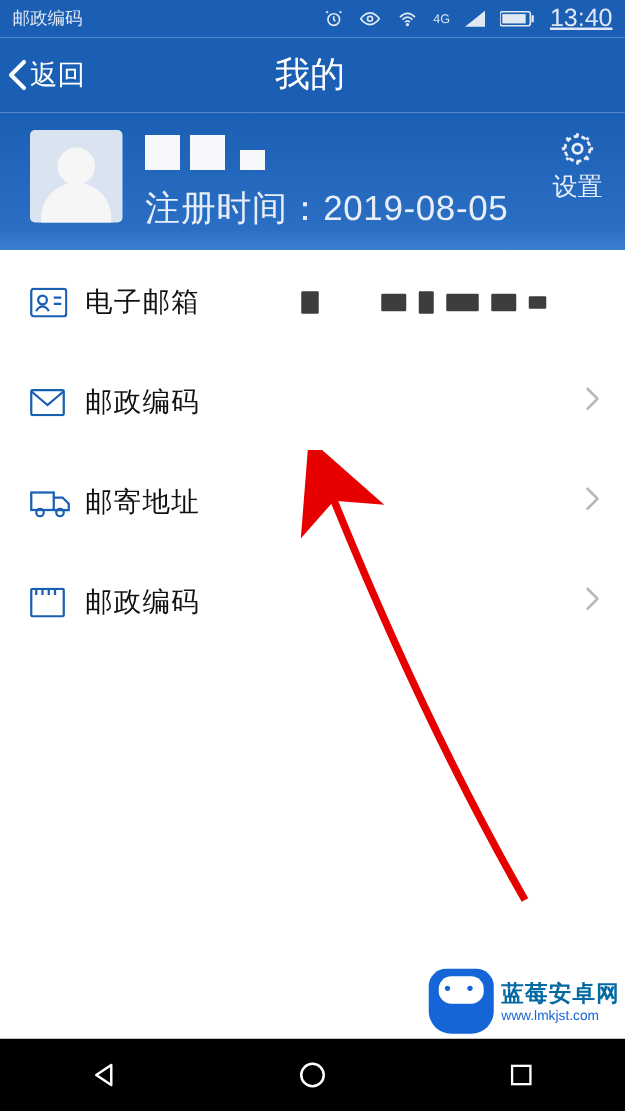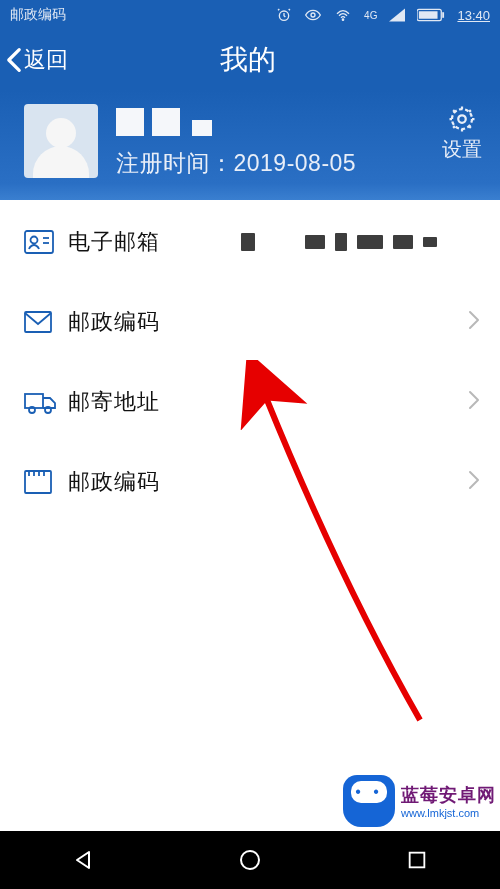--- a/index.html
+++ b/index.html
@@ -80,21 +80,21 @@
     position: absolute;
     bottom: -8px; left: 50%;
     transform: translateX(-50%);
     width: 56px; height: 40px;
     background: #f6f6f6;
     border-radius: 28px 28px 0 0;
   }
   .profile-info { margin-left: 18px; padding-top: 4px; }
   .profile-name-row { display: flex; gap: 8px; margin-bottom: 12px; }
   .name-blk { background: #f5f7fa; }
-  .reg-line { font-size: 23px; color: #e8eef8; letter-spacing: 0.5px; text-align: right; }
+  .reg-line { font-size: 28px; color: #e8eef8; letter-spacing: 0.5px; text-align: right; }
   .settings-btn {
     position: absolute;
     right: 18px;
     top: 14px;
     text-align: center;
     color: #e8eef8;
     cursor: pointer;
   }
   .settings-btn .gear { display: block; margin: 0 auto 2px auto; }
   .settings-btn span { font-size: 20px; }
@@ -164,21 +164,21 @@
     content: "• •";
     position: absolute;
     top: 6px; left: 0; right: 0;
     text-align: center;
     color: #1565d6;
     font-size: 16px;
     letter-spacing: 4px;
     line-height: 22px;
   }
   .wm-text { text-align: left; }
-  .wm-text .l1 { color: #701a75; font-size: 18px; font-weight: 700; letter-spacing: 1px; }
+  .wm-text .l1 { color: #0369a1; font-size: 18px; font-weight: 700; letter-spacing: 1px; }
   .wm-text .l2 { color: #1565d6; font-size: 11px; }
 </style>
 </head>
 <body>
 
 <div class="status-bar">
   <div class="status-left">邮政编码</div>
   <div class="status-right">
     <svg width="16" height="16" viewBox="0 0 24 24" fill="none" stroke="#e0e8f4" stroke-width="2">
         <circle cx="12" cy="13" r="7"></circle>
@@ -197,21 +197,21 @@
       </svg>
     <span style="font-size:10px;">4G</span>
     <svg width="16" height="14" viewBox="0 0 20 16">
         <path d="M0 16 L20 16 L20 0 Z" fill="#e0e8f4"></path>
       </svg>
     <svg width="28" height="14" viewBox="0 0 30 14">
         <rect x="0" y="1" width="26" height="12" rx="2" fill="none" stroke="#e0e8f4" stroke-width="1.4"></rect>
         <rect x="2" y="3" width="20" height="8" fill="#e0e8f4"></rect>
         <rect x="27" y="4" width="2" height="6" fill="#e0e8f4"></rect>
       </svg>
-    <span style="font-size:13px;text-decoration:underline;">13:40</span>
+    <span style="font-size:20px;text-decoration:underline;">13:40</span>
   </div>
 </div>
 
 <div class="header-nav">
   <div class="back-btn">
     <svg width="16" height="26" viewBox="0 0 12 20" fill="none" stroke="#fff" stroke-width="2.5" stroke-linecap="round" stroke-linejoin="round">
         <polyline points="10,2 2,10 10,18"></polyline>
       </svg>
     <span>返回</span>
   </div>

